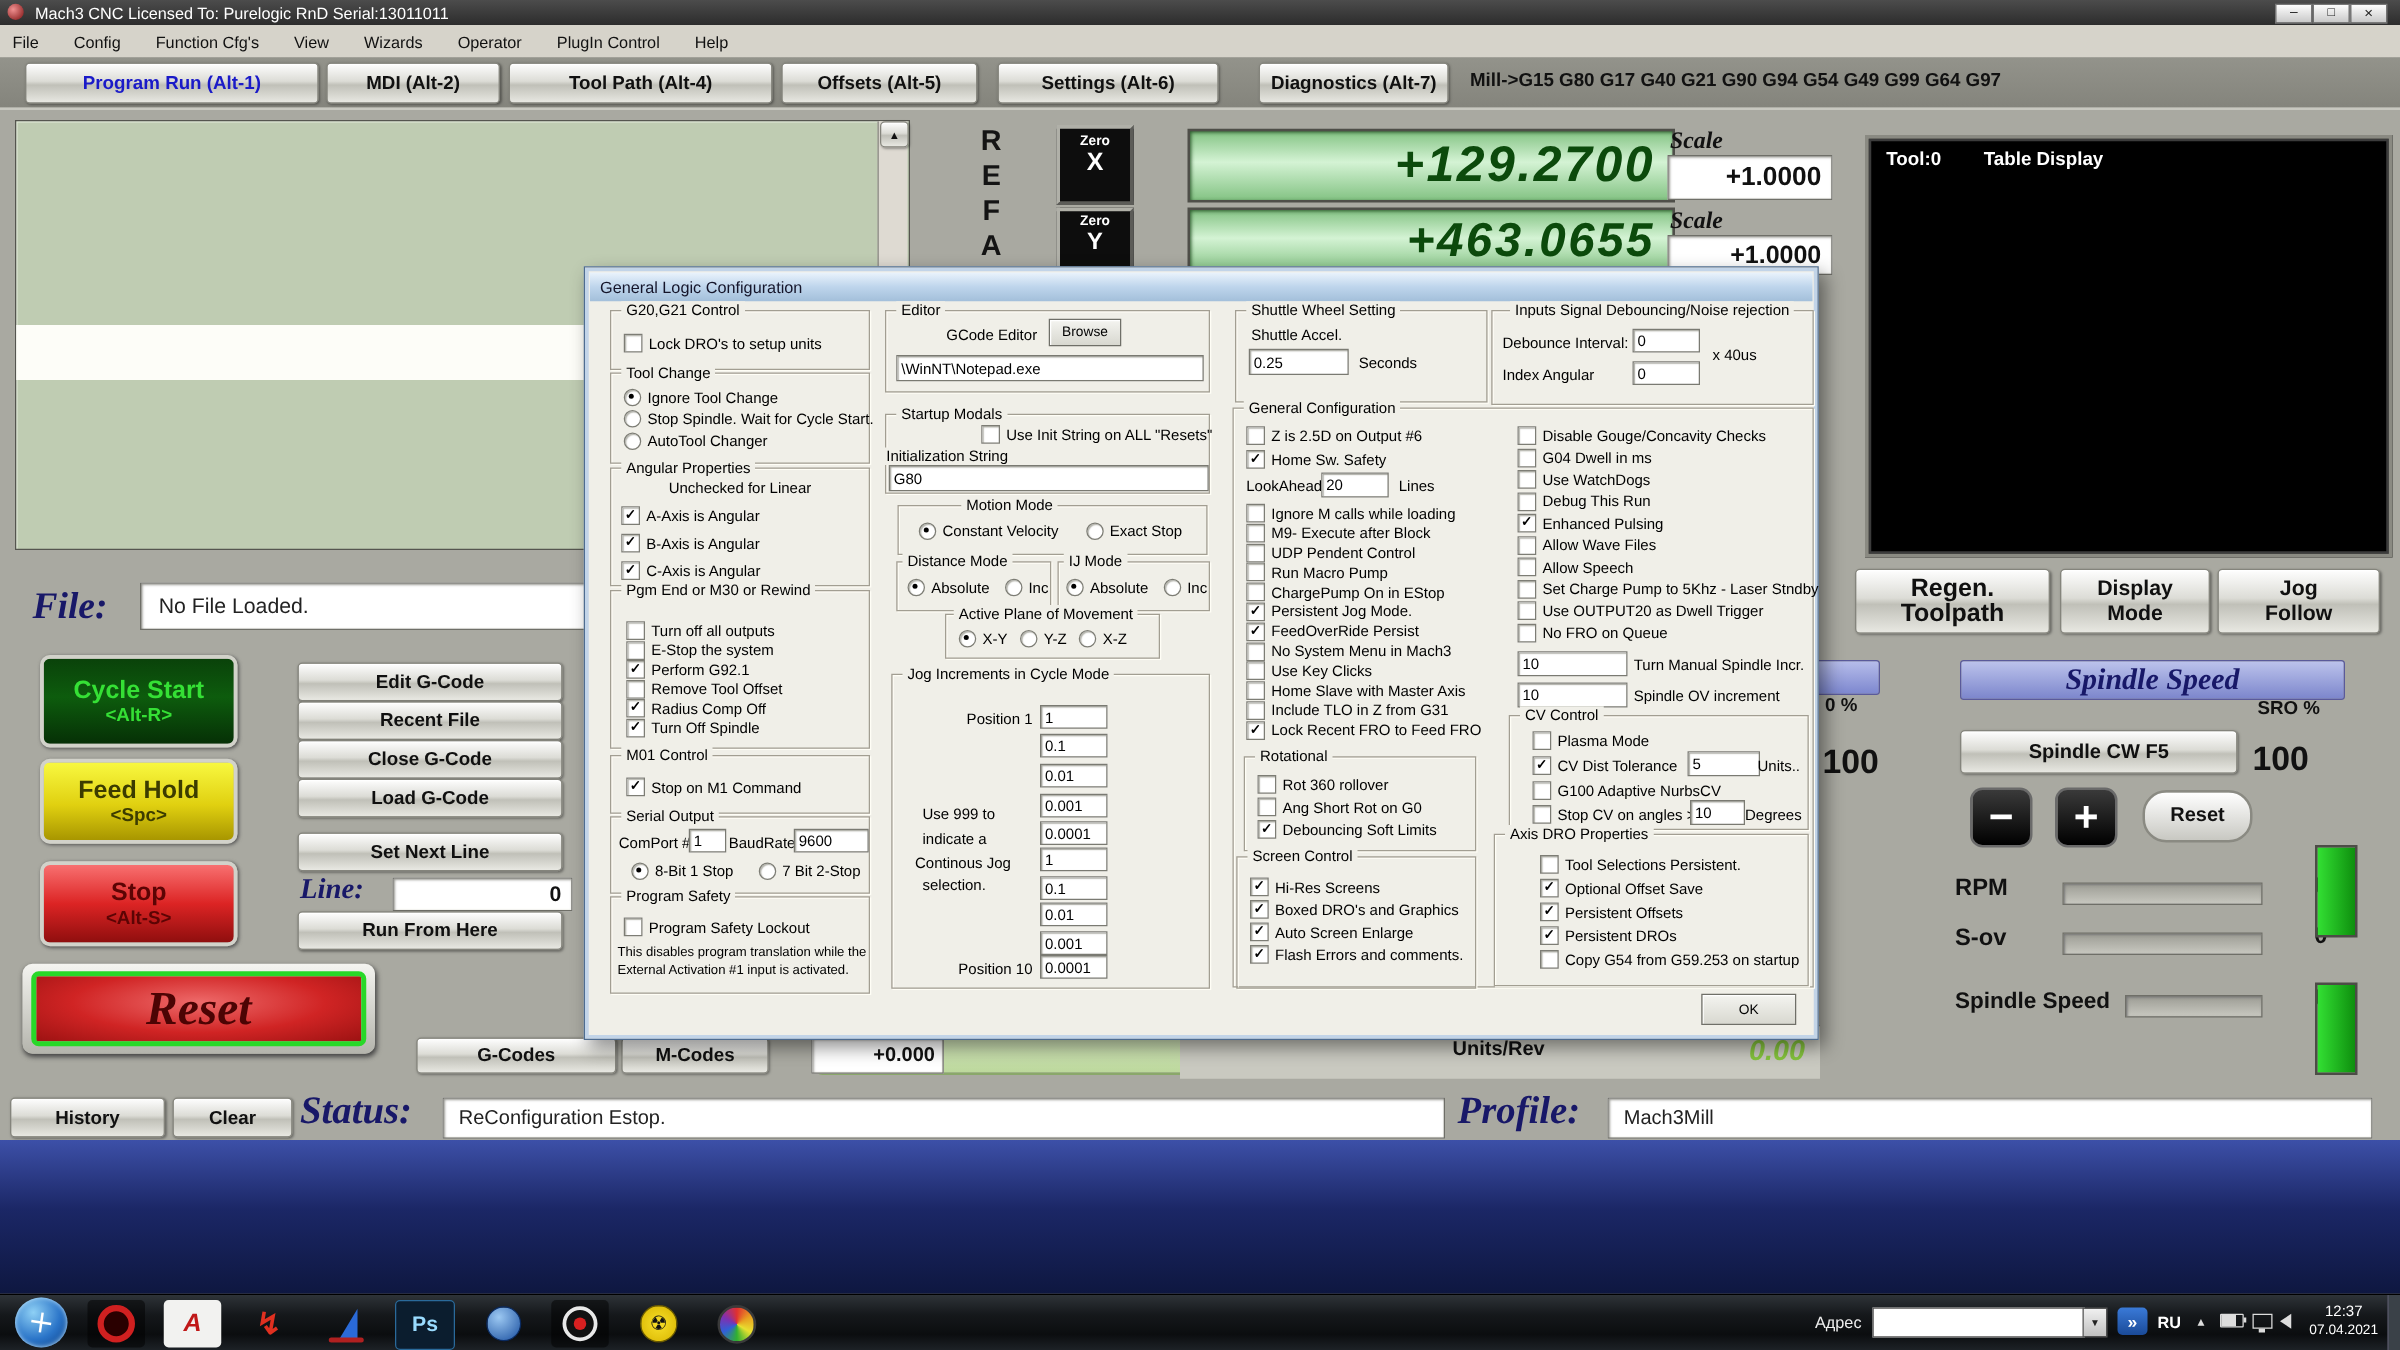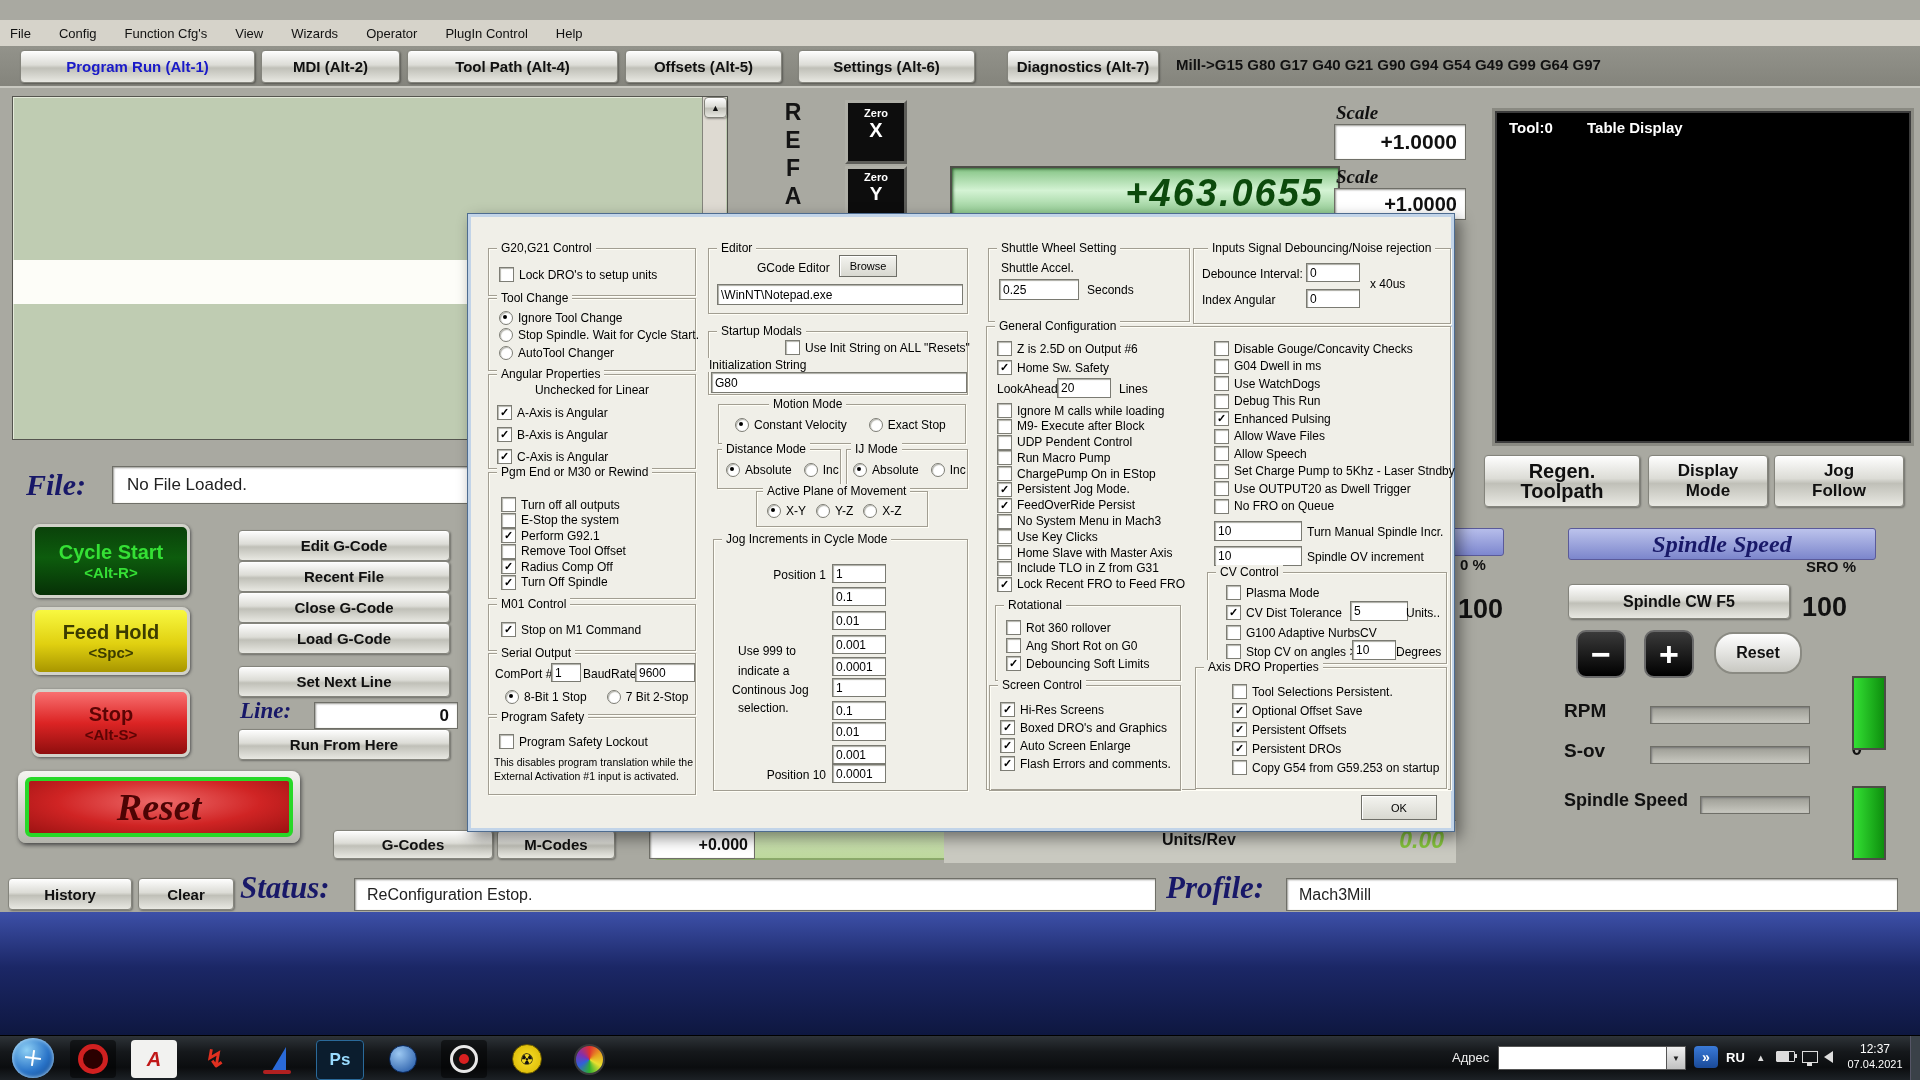--- a/index.html
+++ b/index.html
@@ -35,20 +35,27 @@
   .wbtn{position:absolute;background:linear-gradient(#f4f4f0,#d8d8d0);border:1px solid #6f6f68;
         box-shadow:inset 1px 1px 0 #fff;font-size:11px;display:flex;align-items:center;justify-content:center;color:#000;}
   .tico{position:absolute;top:1040px;width:46px;height:38px;border-radius:4px;display:flex;align-items:center;justify-content:center;}
   .trayico{position:absolute;top:1051px;}
 </style>
 </head>
 <body>
 
 <div id="root">
 
+  <div class="abs" style="left:0;top:0;width:1920px;height:20px;background:linear-gradient(#4c4c4c,#2c2c2c);">
+    <span class="abs" style="left:6px;top:3px;width:13px;height:13px;border-radius:50%;background:radial-gradient(circle at 35% 35%,#f09090,#7c1010);"></span>
+    <span class="abs" style="left:28px;top:3px;color:#fff;font-size:13px;white-space:nowrap;">Mach3 CNC  Licensed To: Purelogic RnD Serial:13011011</span>
+    <span class="abs" style="right:70px;top:3px;width:28px;height:14px;background:linear-gradient(#fdfdfd,#c8c8c8);border:1px solid #777;font-size:11px;line-height:12px;text-align:center;color:#222;">–</span>
+    <span class="abs" style="right:40px;top:3px;width:28px;height:14px;background:linear-gradient(#fdfdfd,#c8c8c8);border:1px solid #777;font-size:10px;line-height:13px;text-align:center;color:#222;">□</span>
+    <span class="abs" style="right:10px;top:3px;width:28px;height:14px;background:linear-gradient(#fdfdfd,#c8c8c8);border:1px solid #777;font-size:12px;line-height:12px;text-align:center;color:#222;">×</span>
+  </div>
 
   <div class="abs" style="left:0;top:20px;width:1920px;height:26px;background:#d6d3ca;border-bottom:1px solid #8e8e86;display:flex;align-items:center;gap:28px;padding-left:10px;font-size:13px;color:#111;">
     <span>File</span>
     <span>Config</span>
     <span>Function Cfg's</span>
     <span>View</span>
     <span>Wizards</span>
     <span>Operator</span>
     <span>PlugIn Control</span>
     <span>Help</span>
@@ -73,20 +80,21 @@
   <div class="abs" style="left:778px;top:98px;width:30px;font-size:23px;font-weight:bold;color:#141414;line-height:28px;text-align:center;">
     <div>R</div>
     <div>E</div>
     <div>F</div>
     <div>A</div>
   </div>
   <div class="abs" style="left:845px;top:100px;width:56px;height:58px;background:#0d0d0d;border:3px outset #b0b0a8;color:#fff;text-align:center;">
     <div style="font-size:11px;font-weight:bold;margin-top:4px;">Zero</div>
     <div style="font-size:20px;font-weight:bold;">X</div>
   </div>
+  <div class="abs dro" style="left:950px;top:103px;width:372px;height:55px;font-size:40px;padding-right:14px;letter-spacing:2px;">+129.2700</div>
   <div class="abs" style="left:1336px;top:102px;font-family:'Liberation Serif',serif;font-style:italic;font-weight:bold;font-size:19px;color:#111;">Scale</div>
   <div class="abs sunk" style="left:1334px;top:124px;width:122px;height:34px;display:flex;align-items:center;justify-content:flex-end;padding-right:8px;font-size:21px;font-weight:bold;color:#111;">+1.0000</div>
 
   <div class="abs" style="left:845px;top:166px;width:56px;height:52px;background:#0d0d0d;border:3px outset #b0b0a8;color:#fff;text-align:center;">
     <div style="font-size:11px;font-weight:bold;margin-top:2px;">Zero</div>
     <div style="font-size:19px;font-weight:bold;">Y</div>
   </div>
   <div class="abs dro" style="left:950px;top:166px;width:372px;height:50px;font-size:38px;padding-right:14px;letter-spacing:2px;">+463.0655</div>
   <div class="abs" style="left:1336px;top:166px;font-family:'Liberation Serif',serif;font-style:italic;font-weight:bold;font-size:19px;color:#111;">Scale</div>
   <div class="abs sunk" style="left:1334px;top:188px;width:122px;height:30px;display:flex;align-items:center;justify-content:flex-end;padding-right:8px;font-size:20px;font-weight:bold;color:#111;">+1.0000</div>
@@ -232,20 +240,23 @@
       <div style="position:absolute;left:4px;bottom:-4px;width:5px;height:3px;background:#ddd;"></div>
     </div>
   <div class="trayico" style="left:1824px;width:0;height:0;border-top:6px solid transparent;border-bottom:6px solid transparent;border-right:9px solid #ddd;"></div>
   <div class="abs" style="left:1844px;top:1042px;width:62px;text-align:center;color:#fff;font-size:12px;line-height:15px;">
     <div>12:37</div>
     <div style="font-size:11px;">07.04.2021</div>
   </div>
   <div class="abs" style="left:1910px;top:1036px;width:10px;height:44px;background:#3a4148;border-left:1px solid #556;"></div>
 
   <div class="abs" style="left:467px;top:213px;width:986px;height:617px;background:#f0efe8;border:1px solid #4e6c90;box-shadow:inset 0 0 0 3px #c2d4e8, 5px 6px 14px rgba(0,0,0,.45);z-index:50;font-size:12px;">
+    <div class="abs" style="left:4px;top:4px;width:978px;height:23px;background:linear-gradient(#eaf3fc,#bed5ec 50%,#a3bfda);display:flex;align-items:center;padding-left:8px;box-sizing:border-box;">
+      <span style="font-size:13px;color:#15152a;">General Logic Configuration</span>
+    </div>
 
     <div class="grp" style="left:20px;top:34px;width:206px;height:46px;">
       <span class="glab">G20,G21 Control</span>
       <div class="chklist" style="left:10px;top:18px;">
           <div class="crow">
             <span class="chk"></span>
             <span>Lock DRO's to setup units</span>
           </div>
         </div>
     </div>

